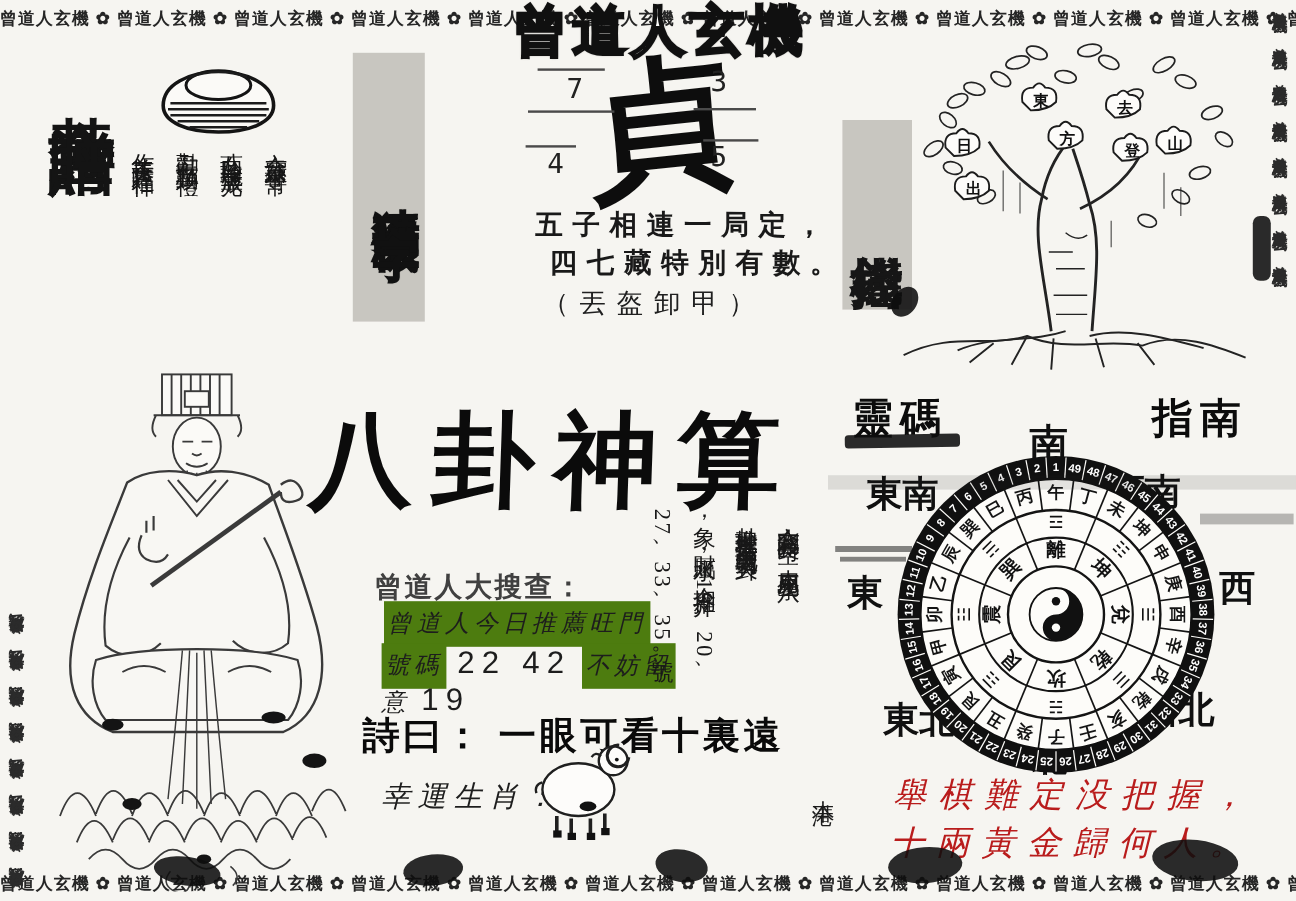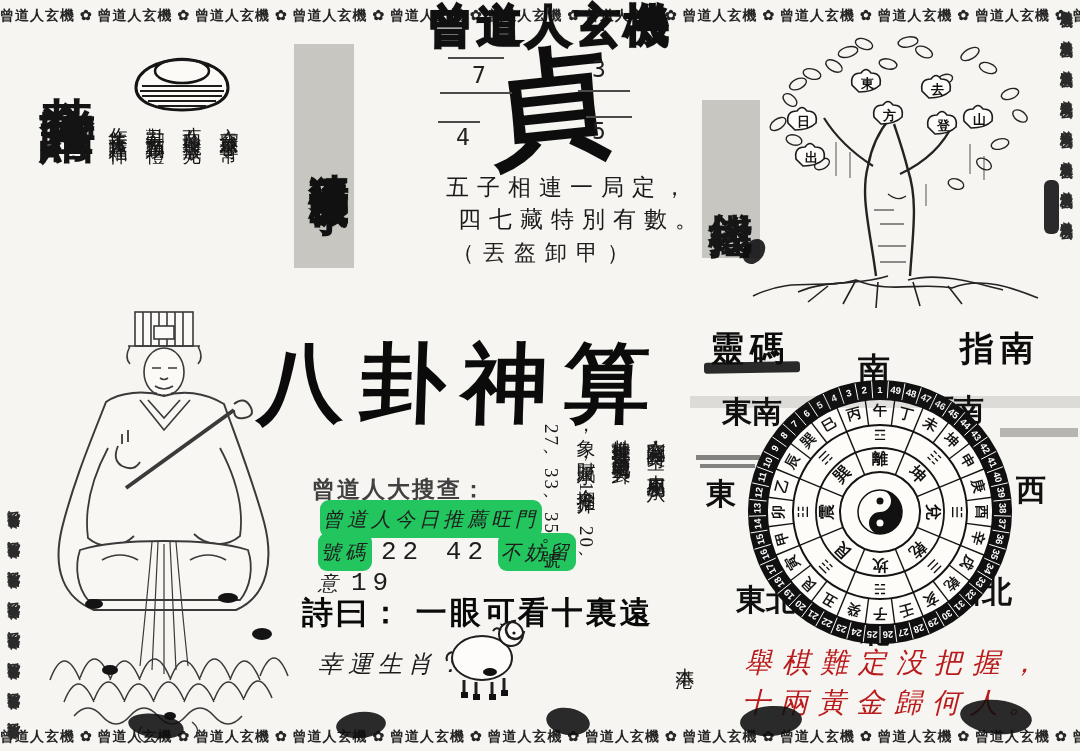--- a/index.html
+++ b/index.html
@@ -34,31 +34,31 @@
   .outlined-v{
     color:#fbfaf7;-webkit-text-stroke:1.8px #111;text-shadow:0 0 1.5px #000;
     font-weight:900;font-family:"Liberation Sans", sans-serif;
   }
   .graybox{background:#c8c6c0;}
   .poem-wrap{writing-mode:vertical-rl;font-size:19px;letter-spacing:3px;color:#161616;}
   .poem-col{margin-left:11px;}
   .riddle-char{font-size:122px;font-weight:900;transform:rotate(-6deg);color:#0d0d0d;}
   .riddle-num{font-family:"DejaVu Sans Mono", monospace;font-size:23px;color:#222;}
   .numline{background:#4a4a4a;height:2px;}
-  .verse{font-size:23px;letter-spacing:8px;white-space:nowrap;color:#191919;}
+  .verse{font-size:23px;letter-spacing:8px;white-space:nowrap;color:#191919;font-weight:bold;}
   .hint{font-size:22px;letter-spacing:9px;color:#202020;}
   .big-title{
     font-size:86px;font-weight:900;letter-spacing:16px;white-space:nowrap;color:#0b0b0b;
     transform:skewX(-2deg);
   }
   .search-head{font-family:"Liberation Sans", sans-serif;font-size:23px;font-weight:800;letter-spacing:2px;color:#404040;}
   .hand{font-style:italic;color:#1d1d1d;}
   .note-line{font-size:20px;letter-spacing:4px;white-space:nowrap;}
-  .note-hl{background:#22c55e;padding:8px 3px;border-radius:9px;}
-  .note-num{font-family:Liberation Mono, monospace;font-size:26px;font-style:normal;letter-spacing:6px;}
+  .note-hl{background:#4d7c0f;padding:8px 3px;}
+  .note-num{font-family:Liberation Sans, sans-serif;font-size:26px;font-style:normal;letter-spacing:6px;}
   .poem-day{font-family:"Liberation Sans", sans-serif;font-size:31px;font-weight:900;letter-spacing:3px;white-space:nowrap;color:#0a0a0a;}
   .zodiac-label{font-size:24px;letter-spacing:6px;}
   .analysis{writing-mode:vertical-rl;font-size:19px;letter-spacing:2px;color:#181818;}
   .analysis > div{margin-left:8px;line-height:27px;}
   .dir{font-size:30px;font-weight:700;white-space:nowrap;color:#101010;}
   .sec-title{font-size:34px;font-weight:900;letter-spacing:6px;white-space:nowrap;color:#0c0c0c;}
   .closing{font-size:28px;letter-spacing:10px;white-space:nowrap;font-style:italic;color:#b91c1c;}
   .artifact{background:#0e0e0e;border-radius:50%;opacity:.88;}
   .streak{background:#222;opacity:.55;}
   svg{display:block;}

